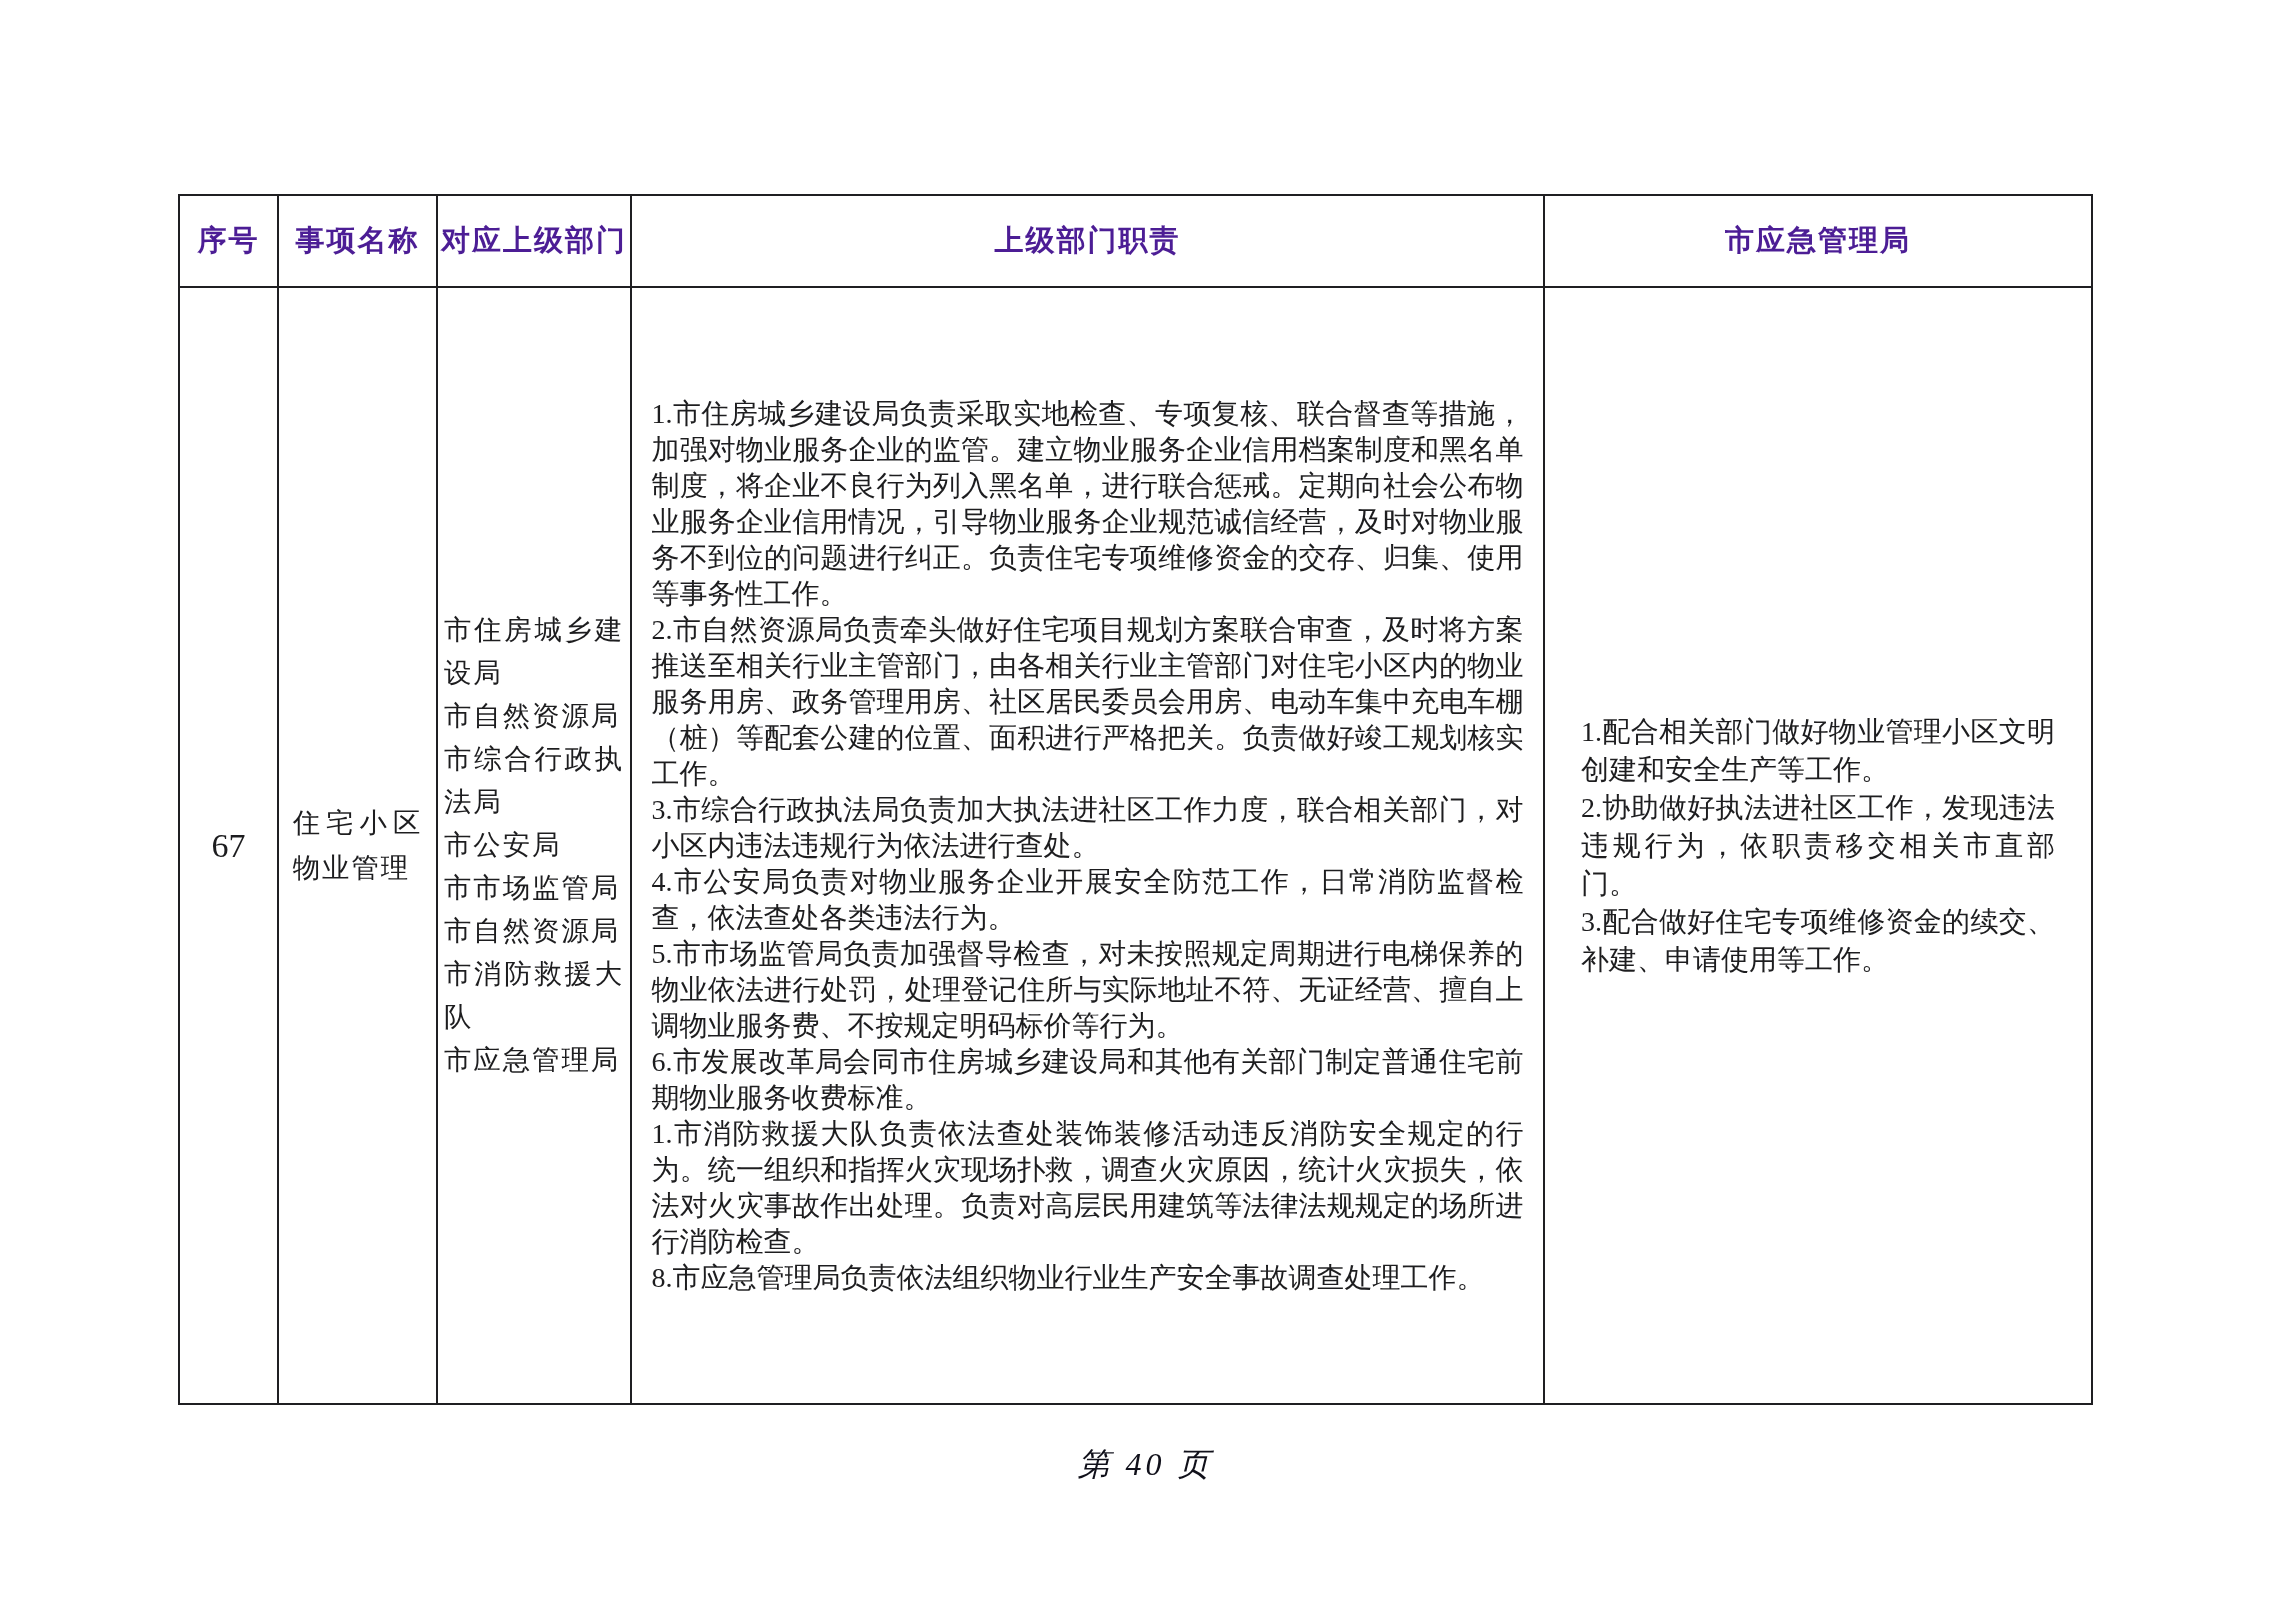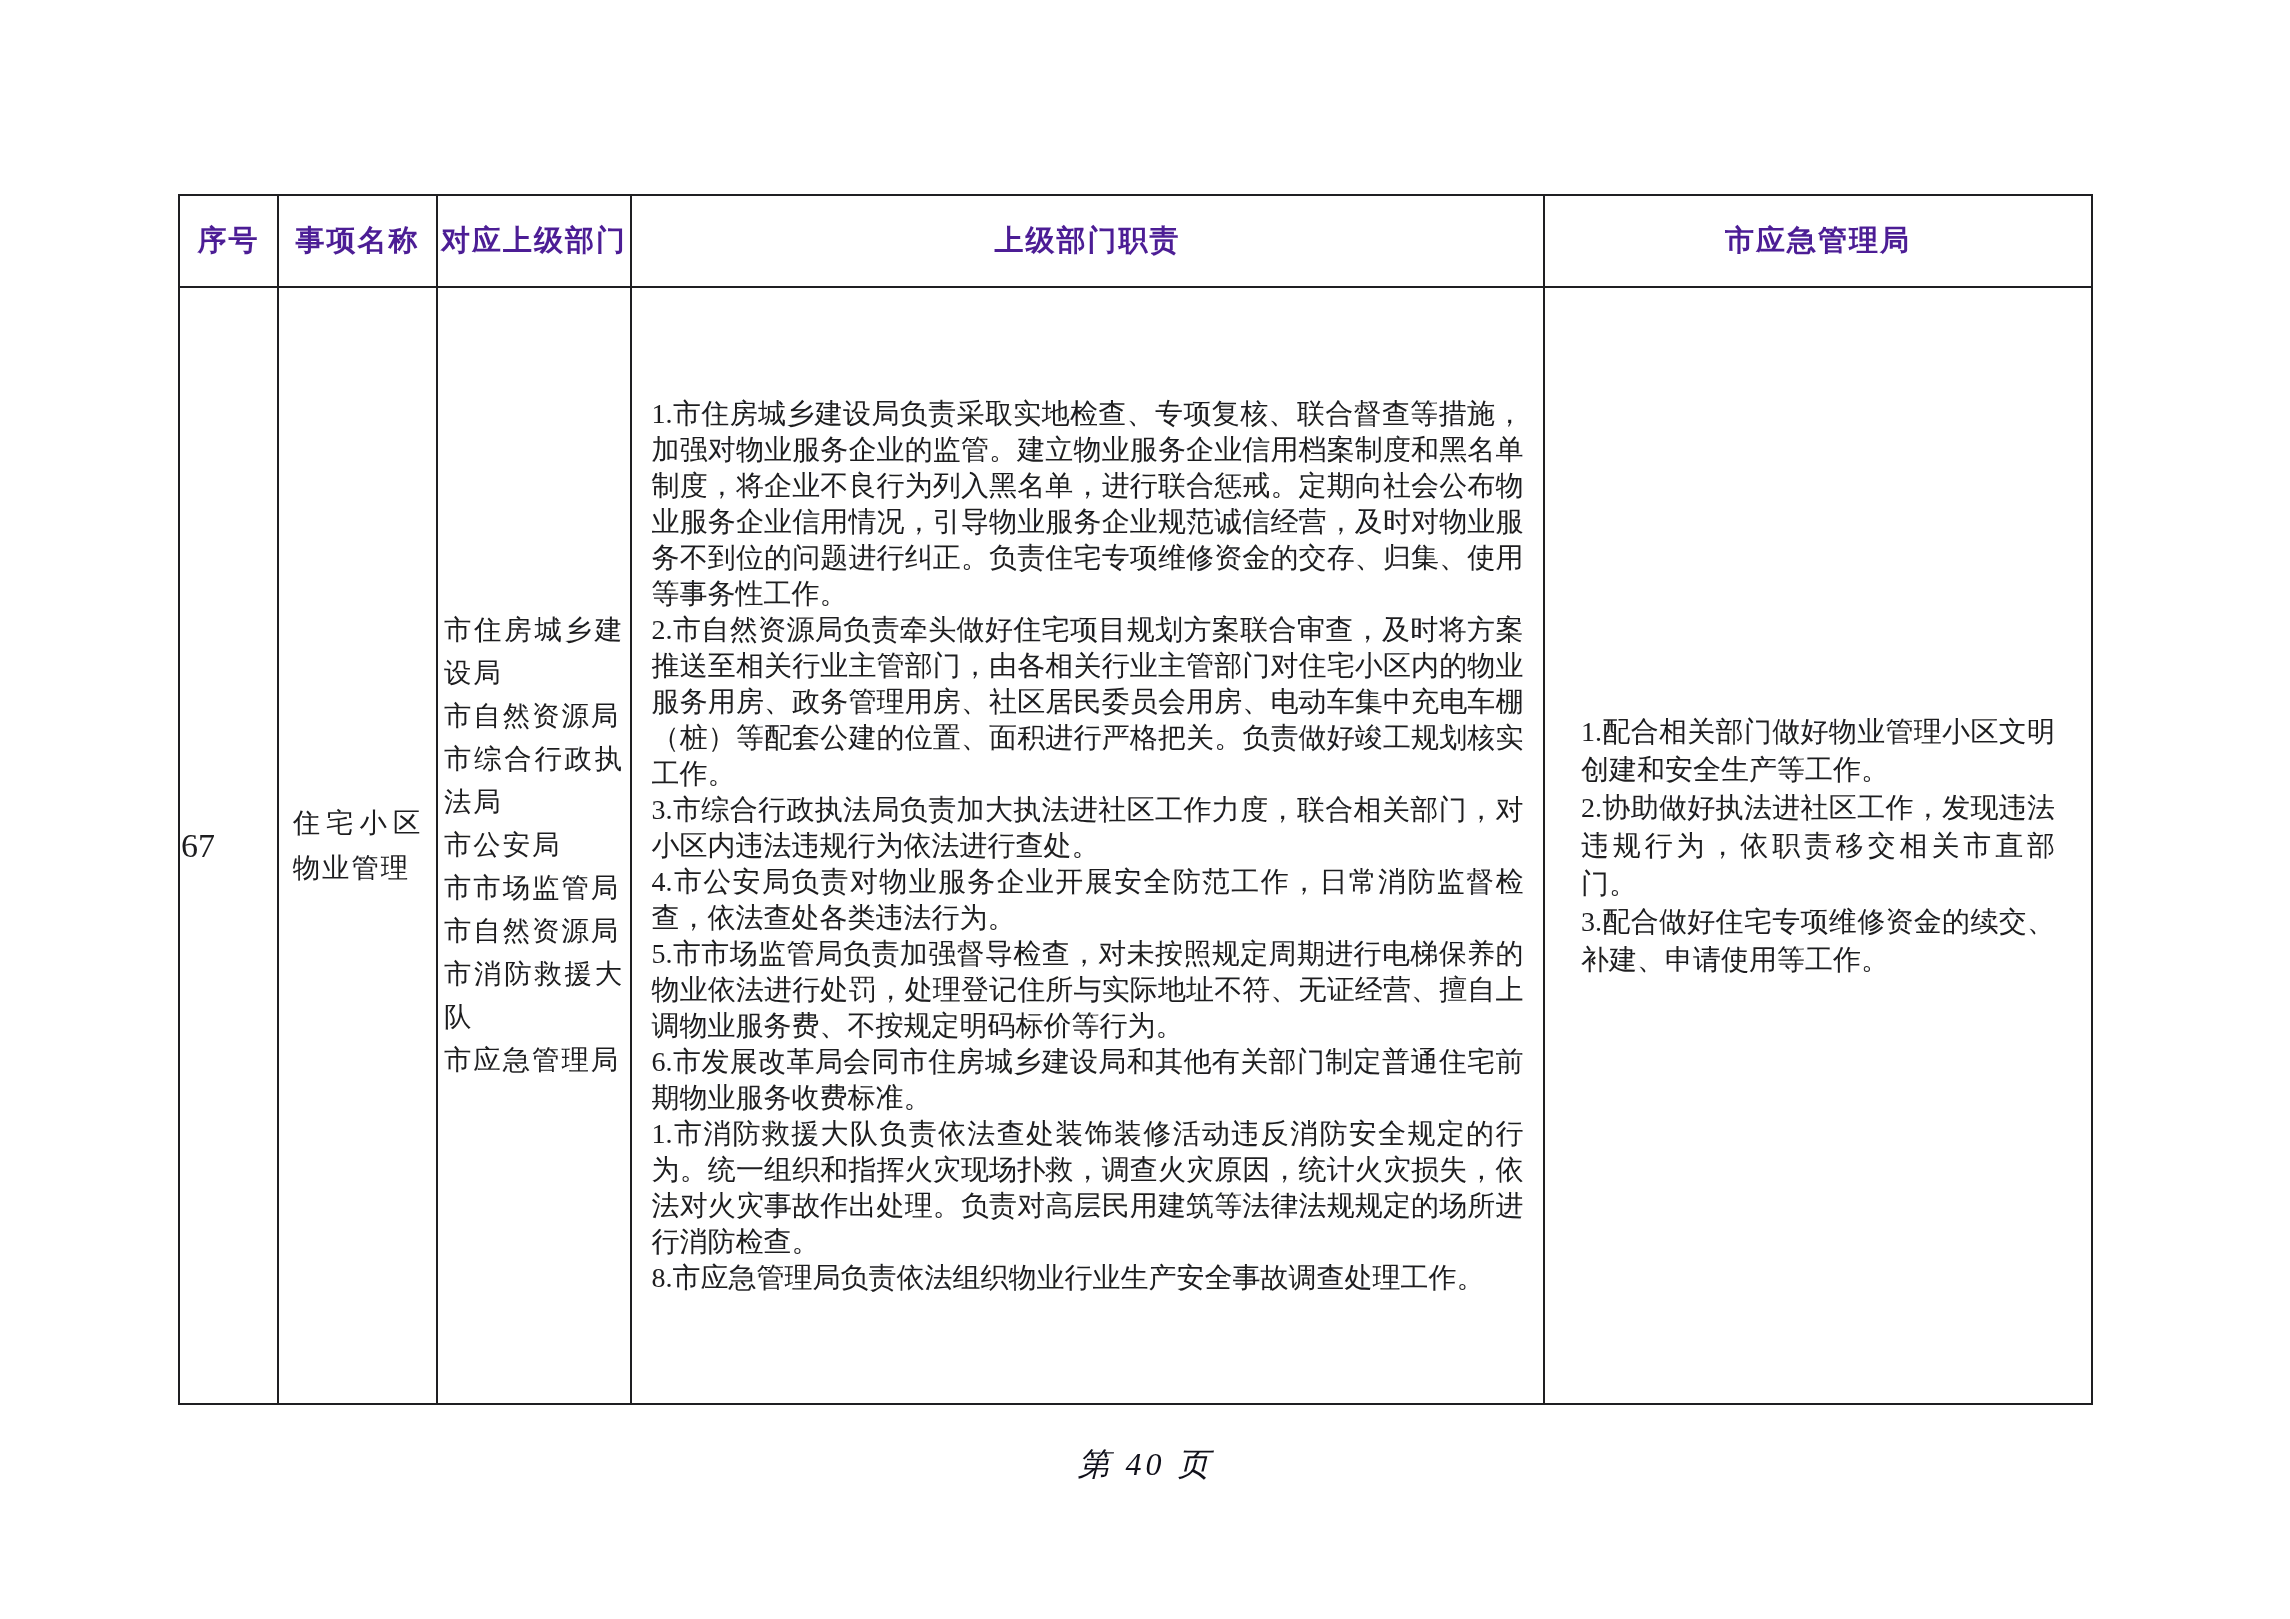--- a/index.html
+++ b/index.html
@@ -27,21 +27,21 @@
     font-family: "Liberation Sans", sans-serif;
     font-weight: bold;
     font-size: 29px;
     color: #4c1d95;
     text-align: center;
     height: 92px;
     letter-spacing: 2px;
   }
   .row-main { height: 1117px; }
   .cell-index {
-    text-align: left;
+    text-align: center;
     font-size: 34px;
     font-family: "Liberation Serif", serif;
     margin-top: 40px;
   }
   .cell-name {
     font-size: 27.4px;
     letter-spacing: 2px;
     line-height: 45px;
     padding: 0 13.7px;
     text-align: justify;

